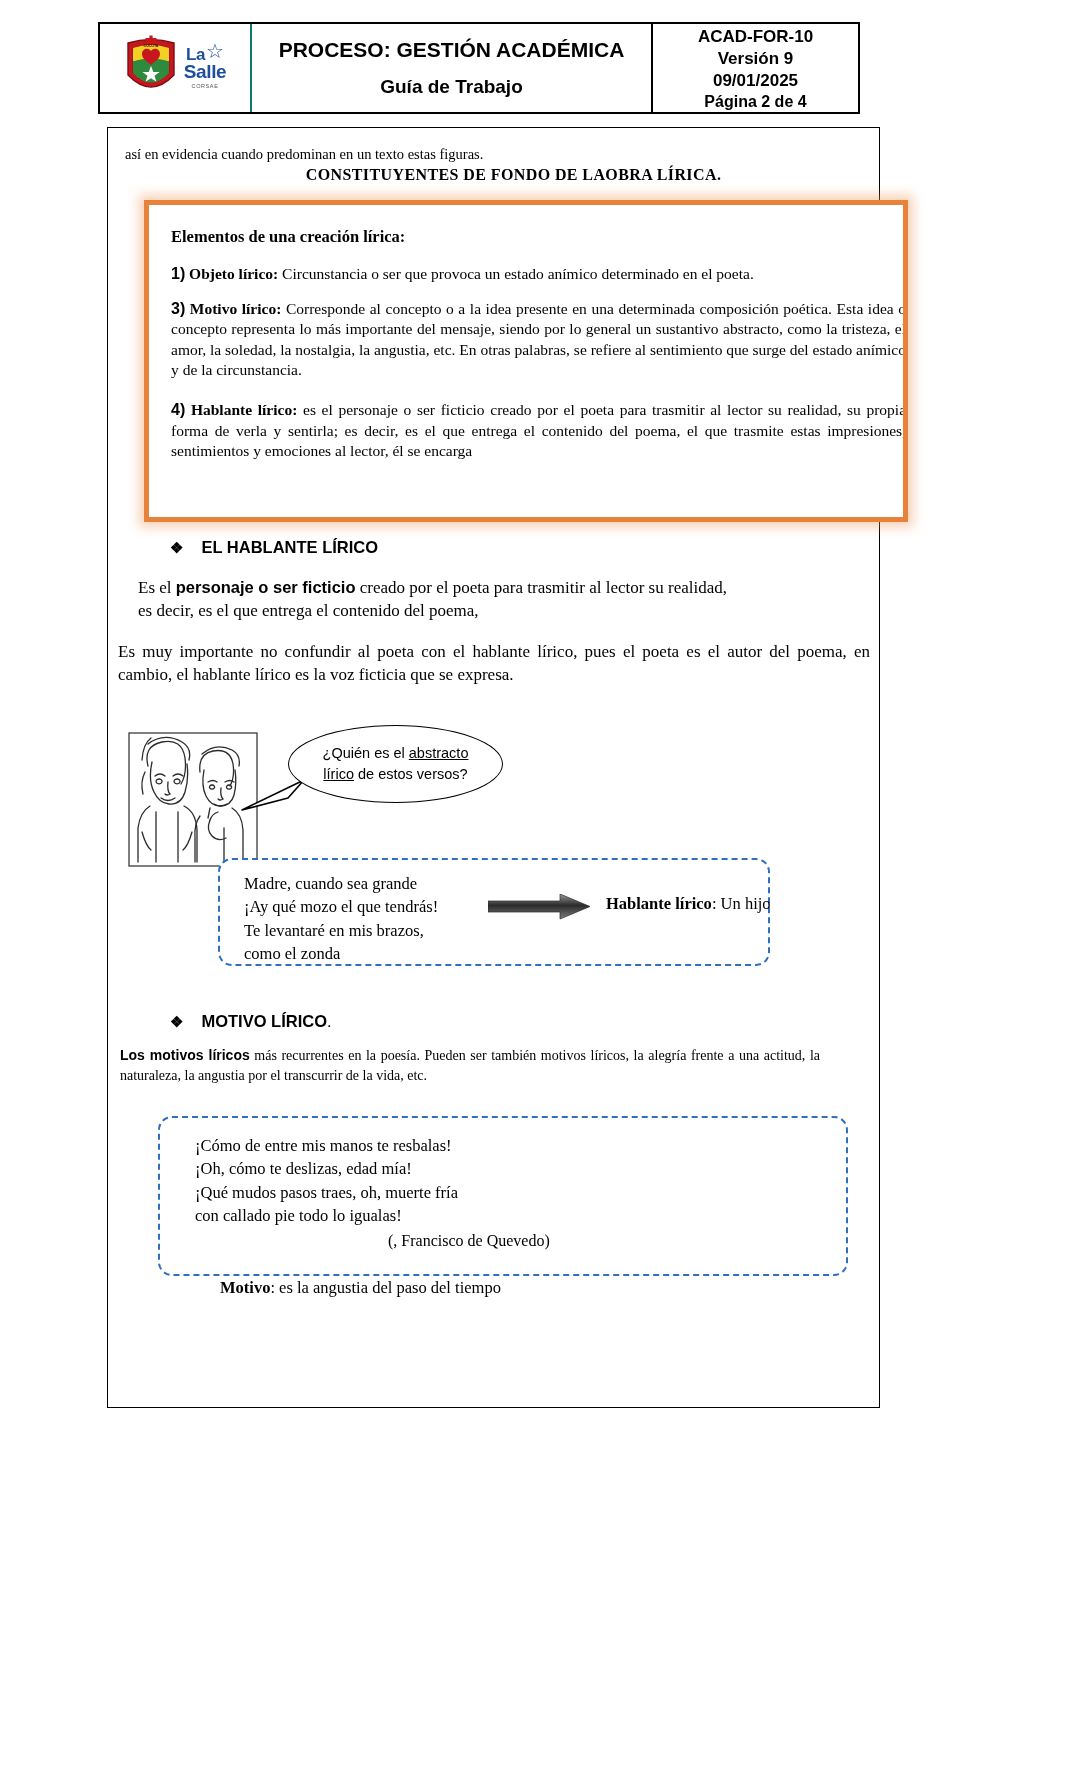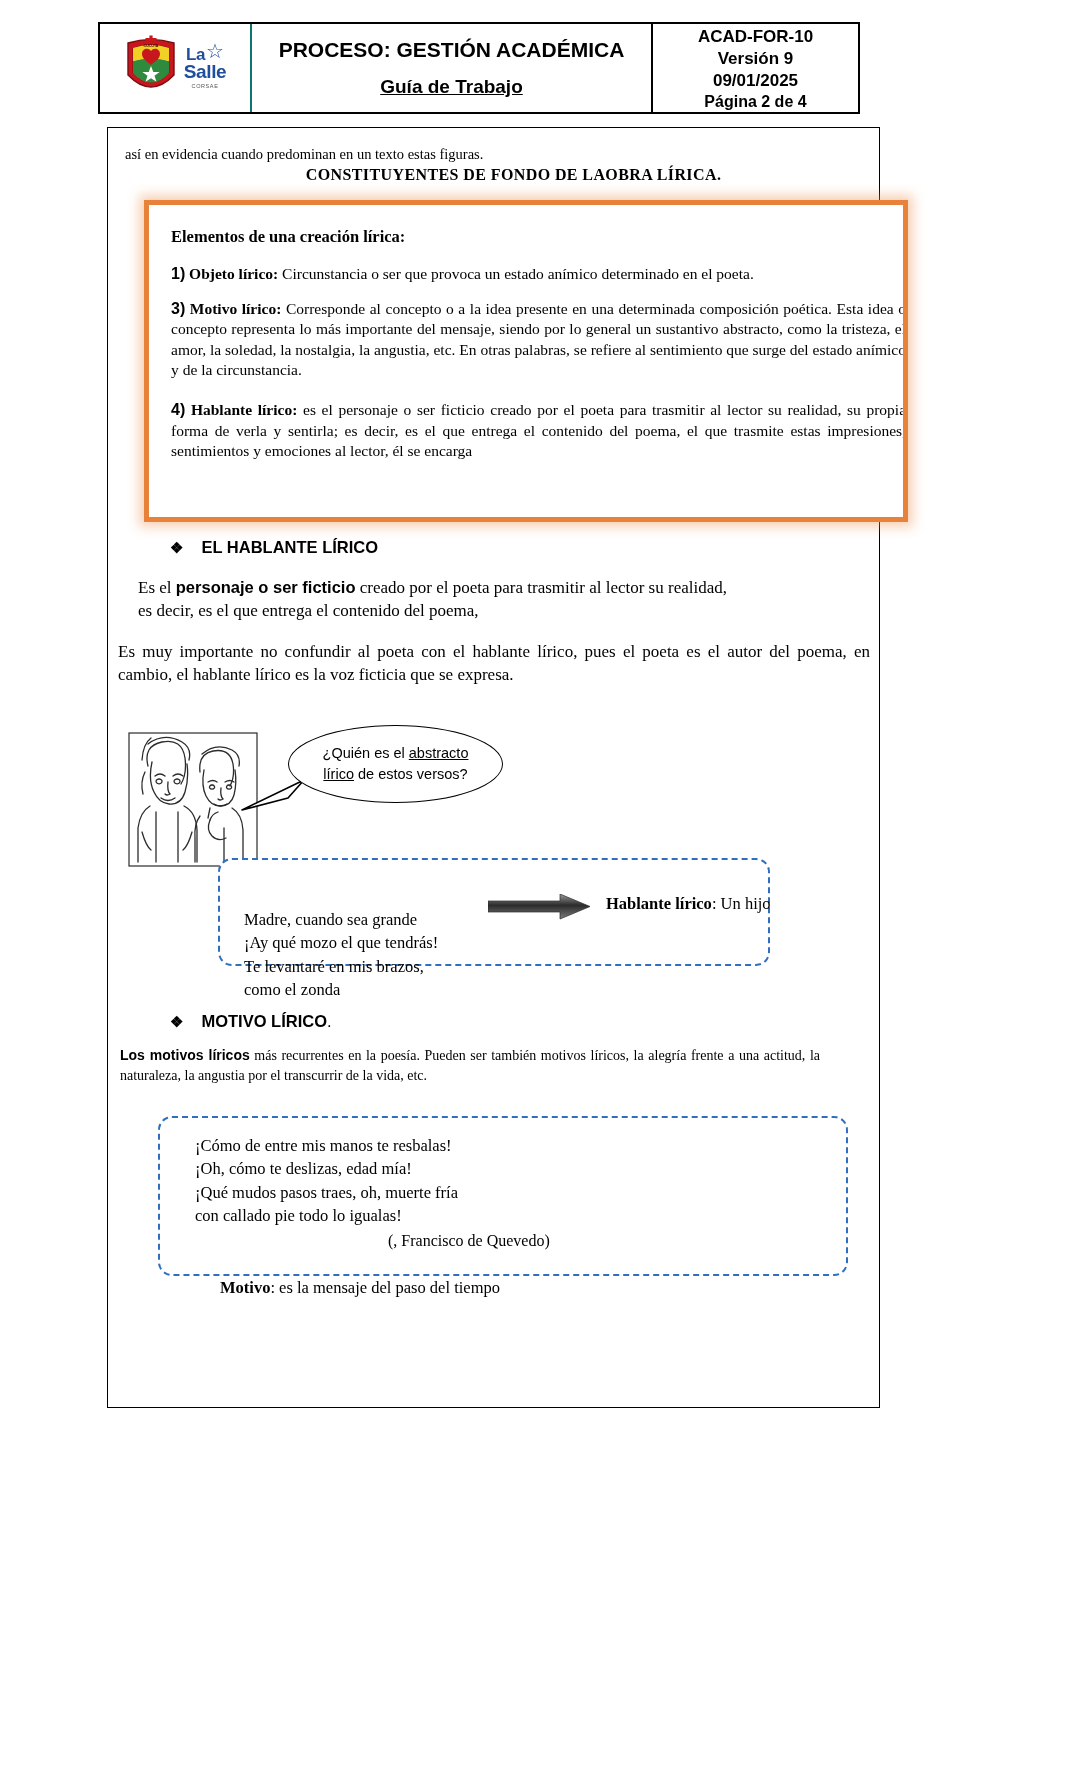--- a/index.html
+++ b/index.html
@@ -99,21 +99,20 @@
     font-family: "Liberation Sans", sans-serif;
   }
   .header-proceso {
     font-weight: bold;
     font-size: 21px;
     letter-spacing: 0px;
   }
   .header-guia {
     font-weight: bold;
     font-size: 19px;
-    text-decoration: underline;
   }
   .header-right-cell {
     width: 205px;
     box-sizing: border-box;
     display: flex;
     flex-direction: column;
     align-items: center;
     justify-content: flex-end;
     font-family: "Liberation Sans", sans-serif;
     font-weight: bold;
@@ -429,21 +428,21 @@
           <path d="M104 76 q10 6 11 22 l0 32"></path>
         <path d="M72 84 q-6 8 -5 22 l0 24"></path>
         <path d="M82 88 q-4 10 2 16 q6 6 14 2"></path>
         <path d="M90 80 q-6 2 -8 8"></path>
         <path d="M96 130 l0 -34"></path>
       </g>
     </svg>
   </div>
 
   <div class="dash-box" style="left:110px; top:730px; width:552px; height:108px;">
-    <div class="verse" style="position:absolute; left:24px; top:12px;margin-top:36px;">Madre, cuando sea grande
+    <div class="verse" style="position:absolute; left:24px; top:12px;">Madre, cuando sea grande
 ¡Ay qué mozo el que tendrás!
 Te levantaré en mis brazos,
 como el zonda</div>
   </div>
 
   <svg class="arrow-wrap" style="left:380px; top:766px;" width="104" height="26" viewBox="0 0 104 26">
     <defs>
       <linearGradient id="arrGrad" x1="0" y1="0" x2="0" y2="1">
         <stop offset="0%" stop-color="#9a9a9a"></stop>
         <stop offset="45%" stop-color="#2b2b2b"></stop>
@@ -468,16 +467,16 @@
 
   <div class="dash-box" style="left:50px; top:988px; width:690px; height:160px;">
     <div class="verse" style="position:absolute; left:35px; top:16px;">¡Cómo de entre mis manos te resbalas!
 ¡Oh, cómo te deslizas, edad mía!
 ¡Qué mudos pasos traes, oh, muerte fría
 con callado pie todo lo igualas!</div>
     <div class="attrib" style="position:absolute; left:228px; top:114px;">(, Francisco de Quevedo)</div>
   </div>
 
   <div class="motivo-line" style="position:absolute; left:112px; top:1150px;">
-    <b>Motivo</b><span>: es la mensaje del paso del tiempo</span>
+    <b>Motivo</b><span>: es la angustia del paso del tiempo</span>
   </div>
 
 </div>
 
 </body></html>

